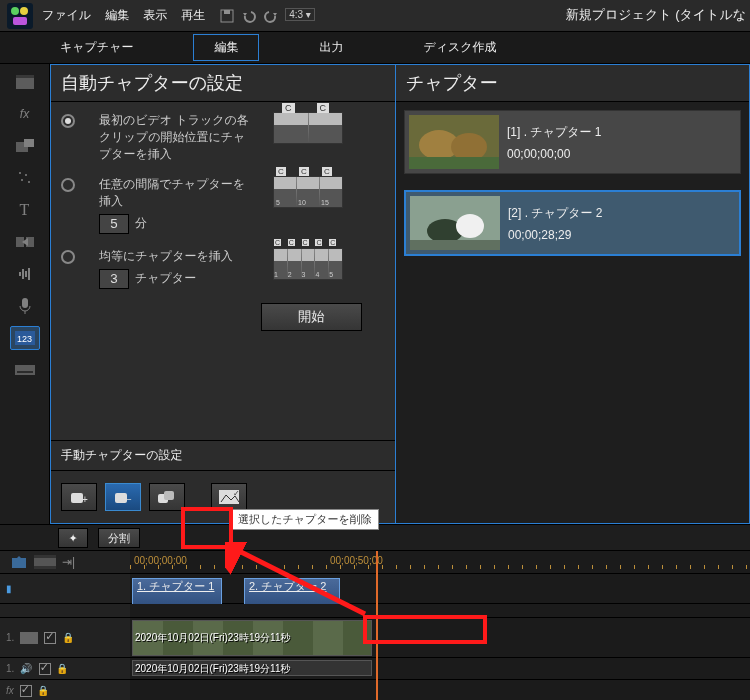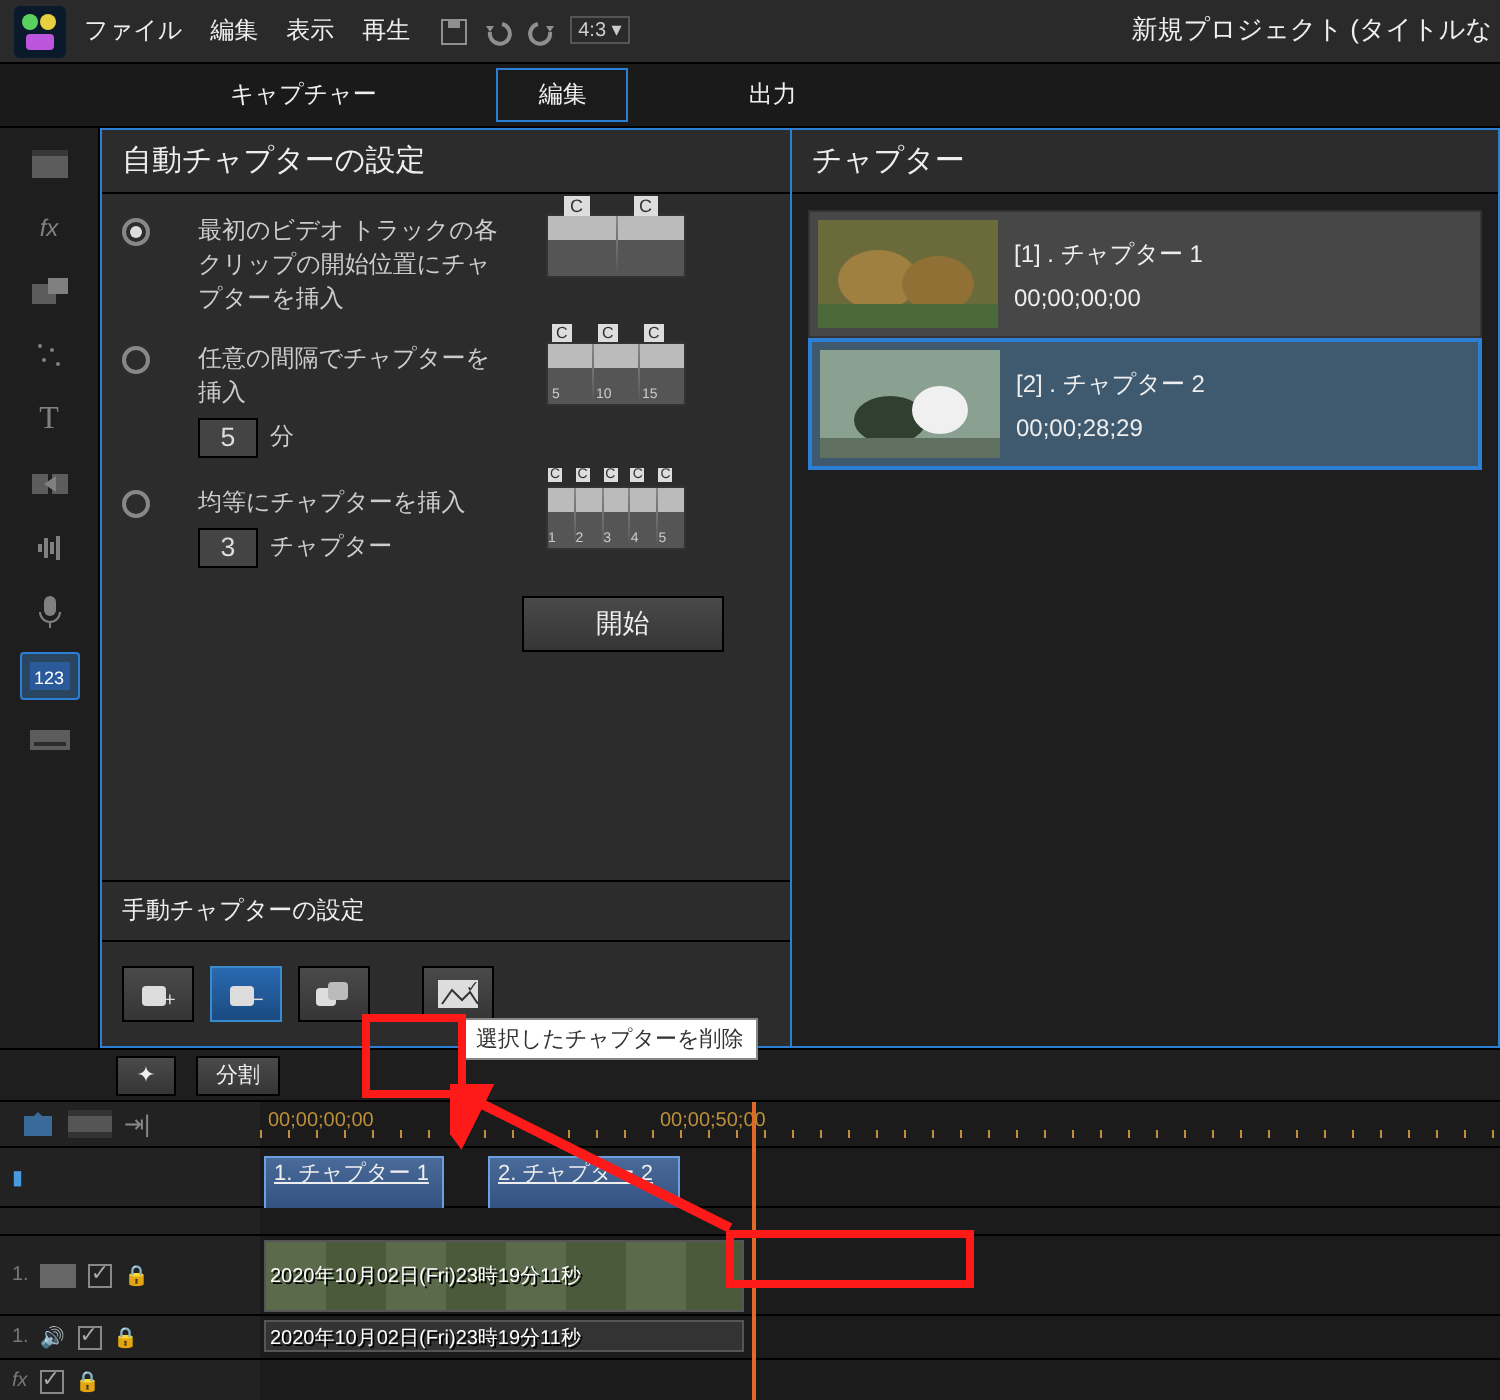--- a/index.html
+++ b/index.html
@@ -7,32 +7,32 @@
   
   .topbar{height:32px;background:#2a2a2a;display:flex;align-items:center;padding:0 6px;border-bottom:1px solid #000;position:relative;}
   .logo{width:28px;height:28px;margin-right:8px;display:flex;align-items:center;justify-content:center;}
   .menu{display:flex;gap:14px;align-items:center;}
   .menu-item{color:#eee;cursor:default;}
   .top-icons{display:flex;gap:6px;margin-left:14px;align-items:flex-start;}
   .top-icons .ic{width:16px;height:16px;opacity:.7;}
   .aspect{font-size:10px;color:#ccc;border:1px solid #555;padding:0 3px;}
   .title{position:absolute;right:4px;top:6px;color:#eee;font-size:13px;}
   
-  .tabbar{height:32px;background:#1a1a1a;display:flex;align-items:center;gap:40px;padding-left:95px;border-bottom:1px solid #000;}
+  .tabbar{height:32px;background:#1a1a1a;display:flex;align-items:center;gap:40px;padding-left:40px;border-bottom:1px solid #000;}
   .tab{color:#eee;padding:4px 20px;}
   .tab.active{border:1px solid #2b7fd4;background:#1b1b1b;}
   
   .workspace{display:flex;height:460px;}
   .sidetools{width:50px;background:#1e1e1e;border-right:1px solid #000;display:flex;flex-direction:column;align-items:center;padding-top:6px;gap:8px;}
   .sidetools .tool{width:30px;height:24px;display:flex;align-items:center;justify-content:center;opacity:.7;}
   .sidetools .tool.active{border:1px solid #2b7fd4;background:#2a4560;border-radius:2px;opacity:1;}
   
   .panels{flex:1;display:flex;border:1px solid #2b7fd4;border-left:1px solid #2b7fd4;}
   .leftpanel{width:345px;border-right:1px solid #2b7fd4;display:flex;flex-direction:column;}
-  .panel-hdr{background:#2c2c2c;border-bottom:1px solid #000;padding:6px 10px;color:#eee;font-size:15px;}
+  .panel-hdr{background:#2c2c2c;border-bottom:1px solid #000;padding:6px 10px;color:#eee;font-size:18px;}
   .panel-body{flex:1;padding:10px;background:#2c2c2c;position:relative;}
   .opt-row{display:flex;align-items:flex-start;gap:24px;margin-bottom:14px;}
   .radio{width:14px;height:14px;border:2px solid #888;border-radius:50%;margin-top:2px;flex:0 0 14px;display:flex;align-items:center;justify-content:center;}
   .radio.sel::after{content:"";width:6px;height:6px;background:#ddd;border-radius:50%;}
   .opt-text{color:#ccc;width:150px;line-height:1.4;}
   .opt-thumb{width:70px;height:32px;background:linear-gradient(#888,#555);border:1px solid #333;position:relative;}
   .opt-thumb.double{display:flex;gap:1px;}
   .opt-thumb.double div{flex:1;background:linear-gradient(#bbb 0 40%,#555 40%);position:relative;}
   .opt-thumb.double div::before{content:"C";position:absolute;top:-10px;left:8px;font-size:9px;background:#ddd;color:#333;padding:0 3px;}
   .opt-thumb.trip{display:flex;gap:1px;}
@@ -46,21 +46,21 @@
   .subrow{display:flex;align-items:center;margin-top:4px;}
   .btn{background:linear-gradient(#4a4a4a,#353535);border:1px solid #000;color:#eee;padding:4px 36px;cursor:default;}
   .btn-start{margin-left:200px;}
   
   .manual-hdr{background:#2c2c2c;border-top:1px solid #000;border-bottom:1px solid #000;padding:6px 10px;color:#eee;}
   .manual-body{background:#2c2c2c;padding:12px 10px;display:flex;gap:8px;position:relative;}
   .manual-btn{width:36px;height:28px;background:linear-gradient(#4a4a4a,#353535);border:1px solid #000;display:flex;align-items:center;justify-content:center;font-size:12px;color:#eee;}
   .tooltip{position:absolute;left:180px;top:38px;background:#fff;color:#333;border:1px solid #888;padding:2px 6px;font-size:11px;white-space:nowrap;z-index:50;}
   
   .rightpanel{flex:1;display:flex;flex-direction:column;}
-  .chap-list{padding:8px;display:flex;flex-direction:column;gap:0;}
+  .chap-list{padding:8px;display:flex;flex-direction:column;gap:16px;}
   .chap-item{display:flex;gap:8px;background:#474747;border:1px solid #333;padding:4px;align-items:center;}
   .chap-item.sel{border:2px solid #2b7fd4;background:#3f5a6f;}
   .chap-thumb{width:90px;height:54px;}
   .chap-info{display:flex;flex-direction:column;gap:6px;color:#eee;}
   
   .undertool{height:26px;background:#1e1e1e;display:flex;align-items:center;padding-left:58px;gap:10px;border-top:1px solid #000;}
   .undertool .ubtn{width:42px;height:20px;background:linear-gradient(#4a4a4a,#353535);border:1px solid #000;color:#eee;text-align:center;line-height:18px;font-size:11px;}
   
   .ruler{height:24px;background:#1e1e1e;display:flex;align-items:center;padding-left:0;position:relative;border-top:1px solid #000;border-bottom:1px solid #000;}
   .ruler-left{width:130px;height:100%;display:flex;align-items:center;gap:6px;padding-left:10px;background:#222;}
@@ -119,20 +119,21 @@
       </svg>
     <span class="aspect"><span>4:3</span> ▾</span>
   </div>
   <div class="title">新規プロジェクト (タイトルな</div>
 </div>
 
 <div class="tabbar">
   <div class="tab">キャプチャー</div>
   <div class="tab active">編集</div>
   <div class="tab">出力</div>
+  <div class="tab">ディスク作成</div>
 </div>
 
 <div class="workspace">
   <div class="sidetools">
     <div class="tool">
         <svg width="18" height="14" viewBox="0 0 18 14">
           <rect width="18" height="14" fill="#777"></rect>
           <rect x="0" y="0" width="18" height="3" fill="#444"></rect>
         </svg>
       </div>

